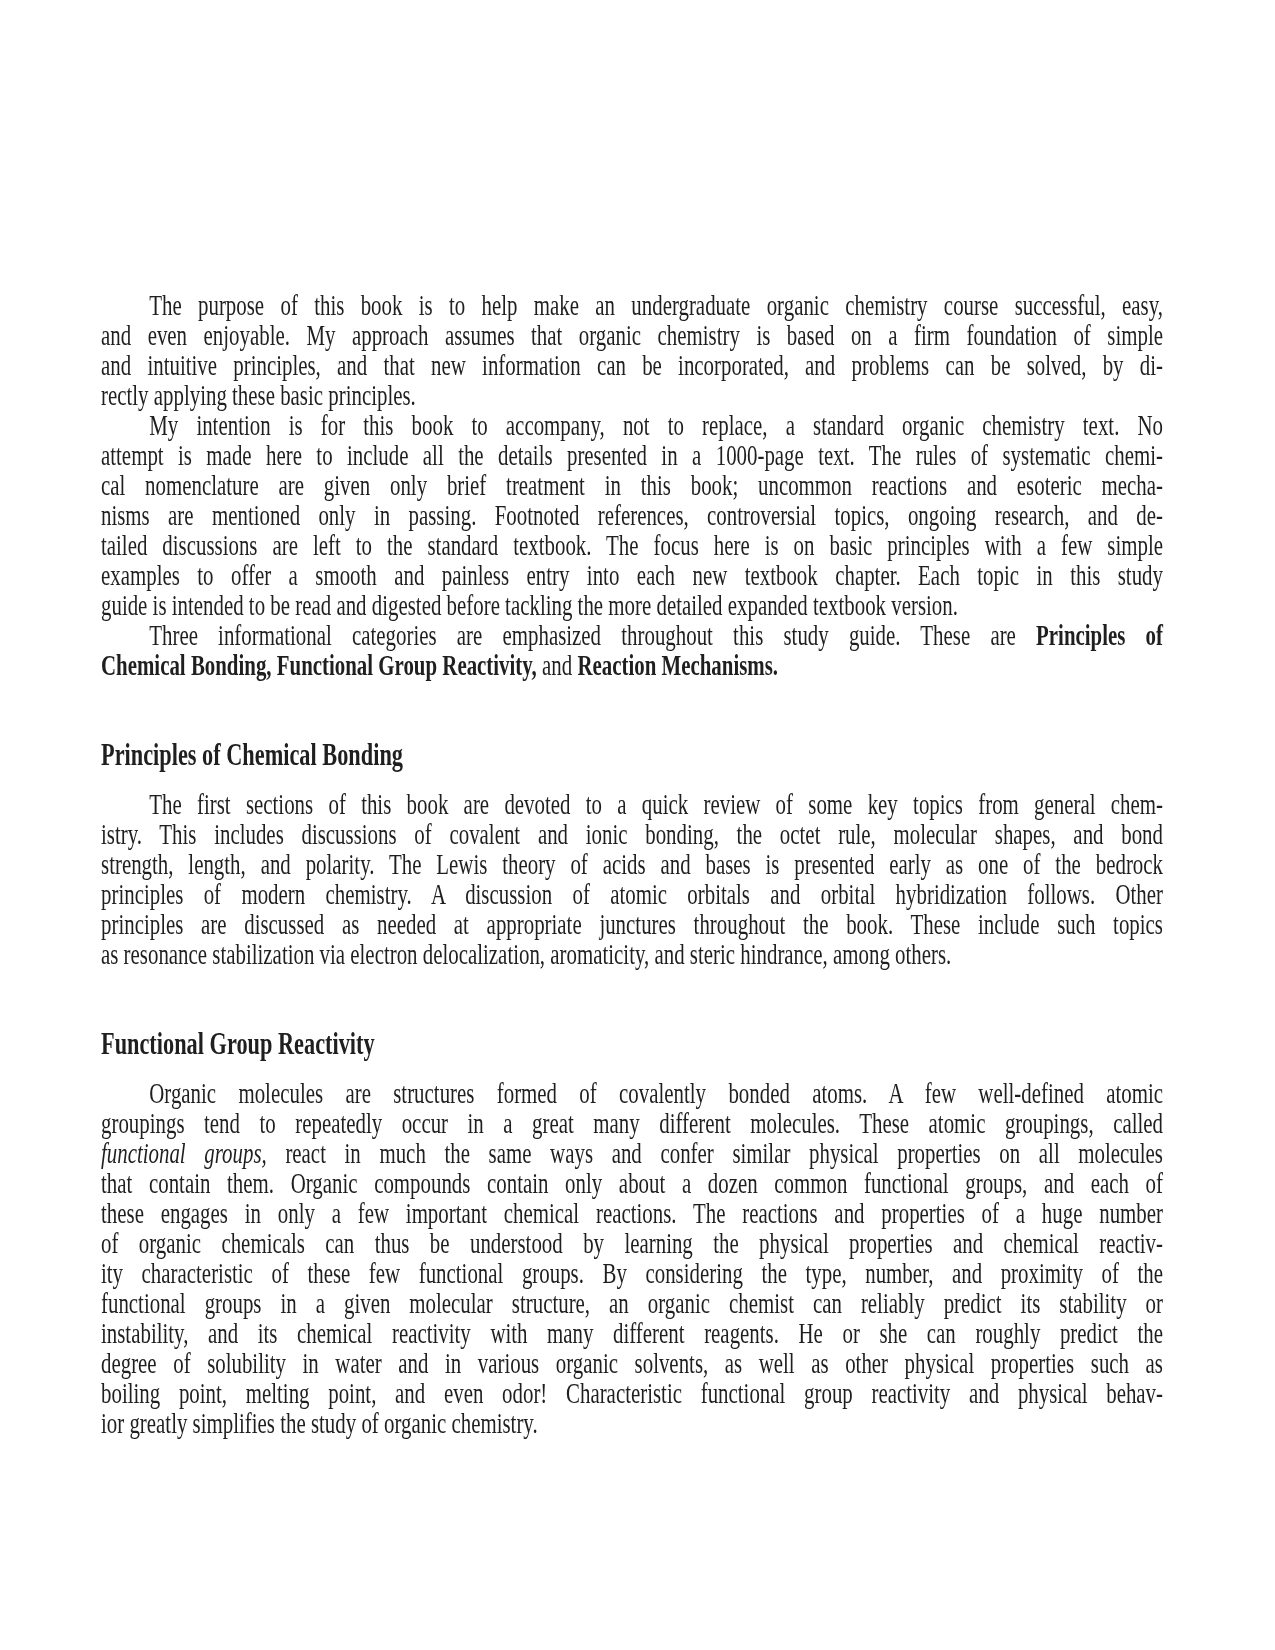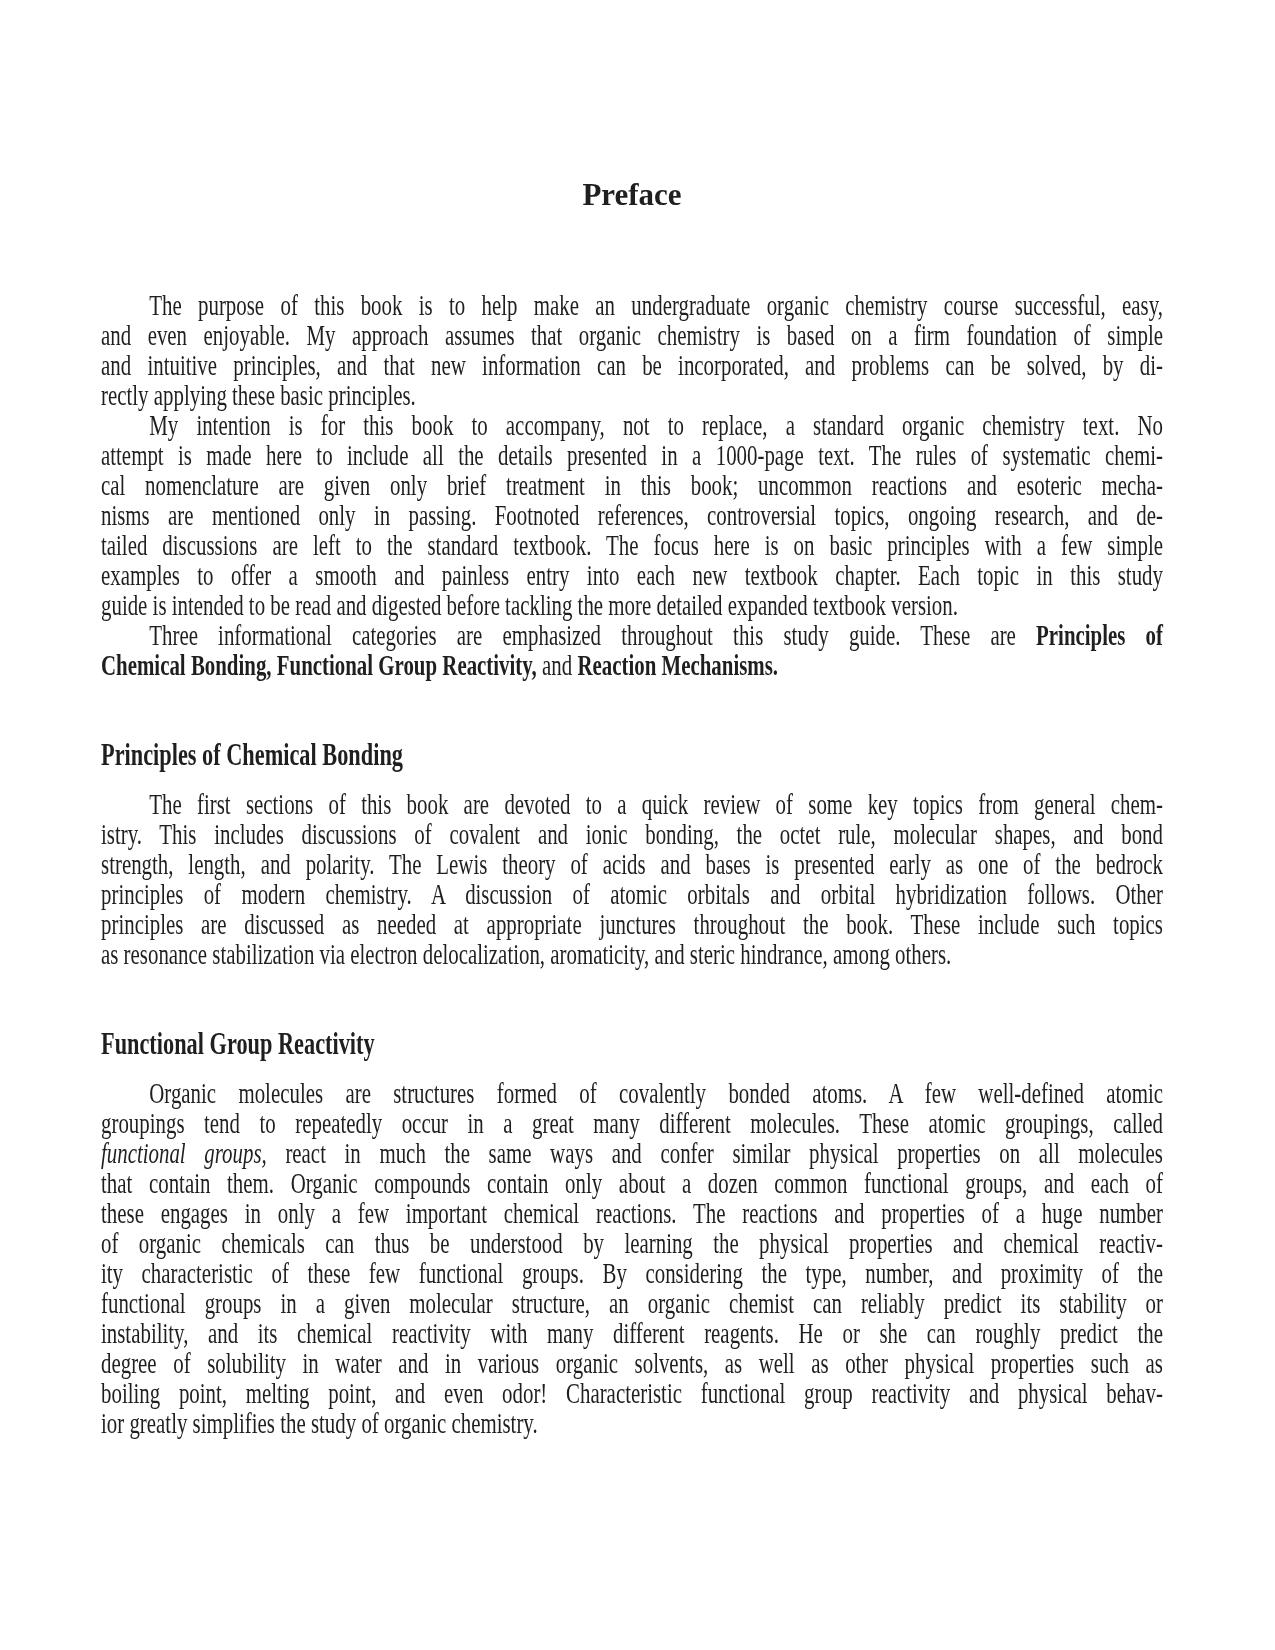--- a/index.html
+++ b/index.html
@@ -47,21 +47,20 @@
     font-weight: 700;
     margin: 60px 0 19px 0;
   }
   .bold   { font-weight: 700; }
   .italic { font-style: italic; }
 </style>
 </head>
 <body>
 
 <div class="page">
-  <div class="page-title">Preface</div>
   <div class="content">
       <div class="para">
         <div class="ln first"><span>The purpose of this book is to help make an undergraduate organic chemistry course successful, easy,</span></div>
         <div class="ln"><span>and even enjoyable. My approach assumes that organic chemistry is based on a firm foundation of simple</span></div>
         <div class="ln"><span>and intuitive principles, and that new information can be incorporated, and problems can be solved, by di-</span></div>
         <div class="ln last"><span>rectly applying these basic principles.</span></div>
       </div>
       <div class="para">
         <div class="ln first"><span>My intention is for this book to accompany, not to replace, a standard organic chemistry text. No</span></div>
         <div class="ln"><span>attempt is made here to include all the details presented in a 1000-page text. The rules of systematic chemi-</span></div>

